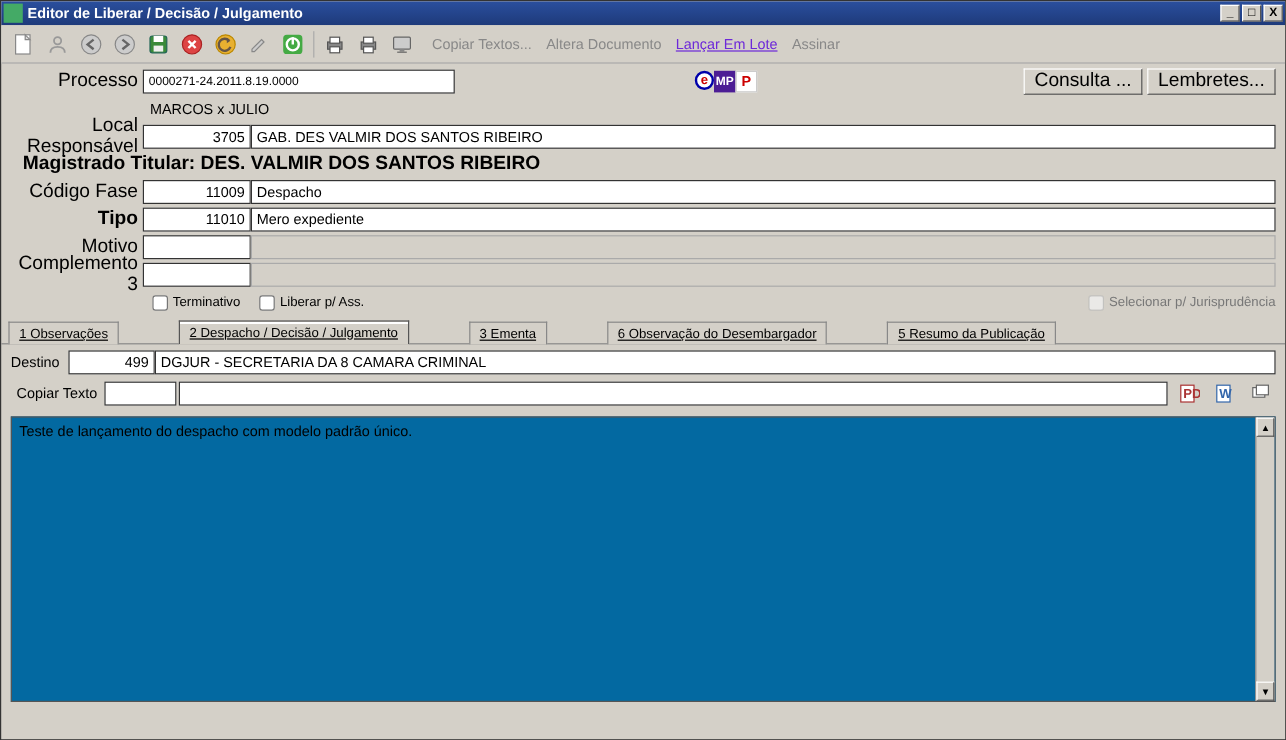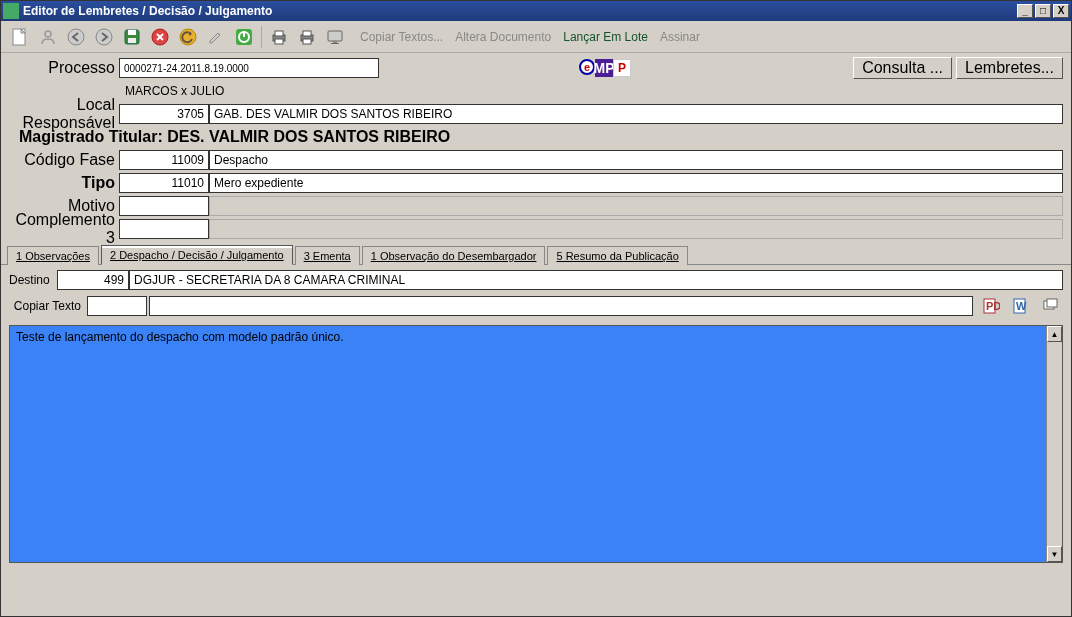--- a/index.html
+++ b/index.html
@@ -11,74 +11,74 @@
 .titlebar .title-text { flex: 1; font-size: 12px; }
 .titlebar .win-btns { display: flex; }
 .titlebar .win-btn { width: 16px; height: 14px; background: #d4d0c8; border: 1px solid #fff; border-right-color: #555; border-bottom-color: #555; margin-left: 2px; text-align: center; line-height: 11px; color: #000; font-weight: bold; font-size: 10px; cursor: pointer; }
 
 
 .toolbar { background: #d4d0c8; height: 32px; display: flex; align-items: center; padding: 12px 6px; border-bottom: 1px solid #aaa; gap: 2px; }
 .tb-btn { width: 26px; height: 26px; border: 1px solid transparent; display: flex; align-items: center; justify-content: center; cursor: pointer; border-radius: 3px; }
 .tb-btn svg { width: 20px; height: 20px; }
 .tb-sep { width: 1px; height: 22px; background: #aaa; margin: 0 2px; }
 .tb-link { color: #888; margin-left: 10px; cursor: pointer; font-size: 12px; }
-.tb-link.underline-only { color: #14532d; }
+.tb-link.underline-only { color: #6d28d9; text-decoration: underline; }
 
 
 .form-area { padding: 4px 8px 2px 8px; }
 .form-row { display: flex; align-items: center; margin-bottom: 1px; height: 22px; }
 .label { text-align: right; width: 110px; padding-right: 4px; font-size: 16px; }
 .label-bold { font-weight: bold; }
 .input-small { width: 90px; height: 20px; border: 1px solid #333; background: #fff; padding: 0 4px; text-align: right; font-size: 12px; }
 .input-proc { width: 260px; height: 20px; border: 1px solid #333; background: #fff; padding: 0 4px; font-size: 10px; }
 .input-wide { flex: 1; height: 20px; border: 1px solid #333; background: #fff; padding: 0 4px; font-size: 12px; }
 .input-readonly { background: #d4d0c8; border: 1px solid #aaa; }
 .static-text { font-size: 12px; padding-left: 6px; }
 .btn { height: 22px; padding: 0 8px; background: #d4d0c8; border: 1px solid #fff; border-right-color: #555; border-bottom-color: #555; cursor: pointer; font-size: 16px; }
 
 .icon-badges { display: flex; gap: 0; margin-left: 200px; }
 .badge { width: 18px; height: 18px; display: inline-flex; align-items: center; justify-content: center; font-weight: bold; font-size: 12px; }
 .badge-e { background: #fff; color: #c00; border-radius: 50%; border: 2px solid #00a; width:16px; height:16px; font-size:11px; }
-.badge-mp { background: #4c1d95; color: #fff; font-size: 14px; }
+.badge-mp { background: #4c1d95; color: #fff; font-size: 10px; }
 .badge-p { background: #fff; color: #c00; border: 1px solid #ccc; }
 
 .checkbox-row { display: flex; align-items: center; height: 22px; padding-left: 118px; gap: 16px; }
 .cb-label { font-size: 12px; display: flex; align-items: center; gap: 4px; }
 .cb-label input { width:13px; height:13px; }
 .right-check { margin-left: auto; color: #777; display: flex; align-items: center; gap: 4px; font-size: 12px; }
 
 
-.tabs { display: flex; align-items: flex-end; padding: 0 6px; height: 22px; border-bottom: 1px solid #888; }
+.tabs { display: flex; align-items: flex-end; padding: 0 6px; height: 22px; border-bottom: 1px solid #888; gap: 48px; }
 .tab { padding: 2px 8px; border: 1px solid #888; border-bottom: none; background: #d4d0c8; margin-right: 2px; cursor: pointer; font-size: 12px; position: relative; top: 1px; }
 .tab.active { background: #d4d0c8; border-top: 1px solid #fff; box-shadow: inset 0 2px 0 #fff; font-weight: normal; border: 1px solid #555; border-bottom: 1px solid #d4d0c8; }
 .tab .ul { text-decoration: underline; }
 
 
 .tab-content { padding: 4px 8px; }
 .dest-row { display: flex; align-items: center; height: 22px; margin-bottom: 2px; }
 .dest-label { width: 48px; text-align: right; padding-right: 16px; font-size: 12px; }
 .copy-row { display: flex; align-items: center; height: 26px; margin-bottom: 2px; gap: 2px; }
 .copy-label { width: 76px; text-align: right; padding-right: 4px; font-size: 12px; }
 .copy-input { width: 60px; height: 20px; border: 1px solid #333; background: #fff; }
 .copy-area { flex: 1; height: 20px; border: 1px solid #333; background: #fff; }
 .icon-btn { width: 24px; height: 22px; display: flex; align-items: center; justify-content: center; cursor: pointer; margin-left: 4px; }
 .icon-btn svg { width: 18px; height: 18px; }
 
-.editor { margin: 0 8px; border: 1px solid #555; background: #3b82f6; height: 238px; position: relative; }
+.editor { margin: 0 8px; border: 1px solid #555; background: #0369a1; height: 238px; position: relative; }
 .editor-text { padding: 4px 6px; font-size: 12px; }
 .scrollbar { position: absolute; right: 0; top: 0; bottom: 0; width: 16px; background: #d4d0c8; border-left: 1px solid #888; }
 .sb-btn { height: 16px; background: #d4d0c8; border: 1px solid #fff; border-right-color: #555; border-bottom-color: #555; display: flex; align-items: center; justify-content: center; font-size: 8px; }
 .sb-btn.bot { position: absolute; bottom: 0; left: 0; right: 0; }
 </style>
 </head>
 <body>
 
 <div class="titlebar">
   <span class="app-icon"></span>
-  <span class="title-text">Editor de Lembretes / Decisão / Julgamento</span>
+  <span class="title-text">Editor de Liberar / Decisão / Julgamento</span>
   <div class="win-btns">
     <div class="win-btn">_</div>
     <div class="win-btn">□</div>
     <div class="win-btn">X</div>
   </div>
 </div>
 
 <div class="toolbar">
   <div class="tb-btn">
       <svg viewBox="0 0 20 20">
@@ -211,27 +211,41 @@
     <input class="input-small" value="" style="">
     <input class="input-wide input-readonly" readonly="" value="" style="">
   </div>
 
   <div class="form-row">
     <span class="label">Complemento 3</span>
     <input class="input-small" value="" style="">
     <input class="input-wide input-readonly" readonly="" value="" style="">
   </div>
 
+  <div class="checkbox-row">
+    <label class="cb-label">
+        <input type="checkbox" style="">
+        <span>Terminativo</span>
+      </label>
+    <label class="cb-label">
+        <input type="checkbox" style="">
+        <span>Liberar p/ Ass.</span>
+      </label>
+    <label class="cb-label right-check">
+        <input type="checkbox" disabled="" style="">
+        <span>Selecionar p/ Jurisprudência</span>
+      </label>
+  </div>
 </div>
 
 <div class="tabs">
   <div class="tab"><span class="ul">1 Observações</span></div>
   <div class="tab active"><span class="ul">2 Despacho / Decisão / Julgamento</span></div>
   <div class="tab"><span class="ul">3 Ementa</span></div>
-  <div class="tab"><span class="ul">1 Observação do Desembargador</span></div>
+  <div class="tab"><span class="ul">6 Observação do Desembargador</span></div>
   <div class="tab"><span class="ul">5 Resumo da Publicação</span></div>
 </div>
 
 <div class="tab-content">
   <div class="dest-row">
     <span class="dest-label">Destino</span>
     <input class="input-small" style="width: 72px;" value="499">
     <input class="input-wide" value="DGJUR - SECRETARIA DA 8 CAMARA CRIMINAL" style="">
   </div>
   <div class="copy-row">

